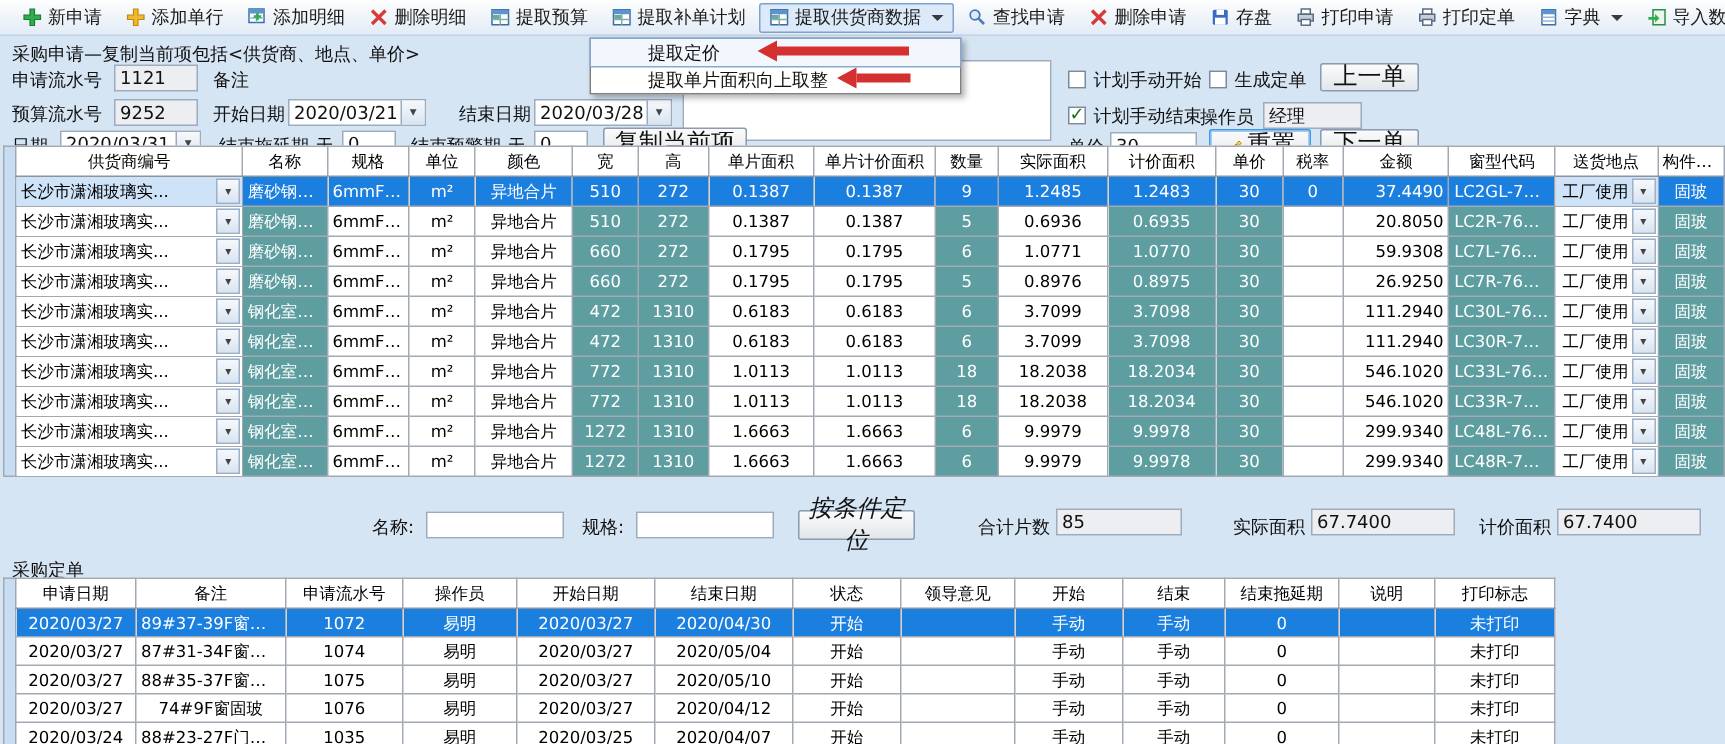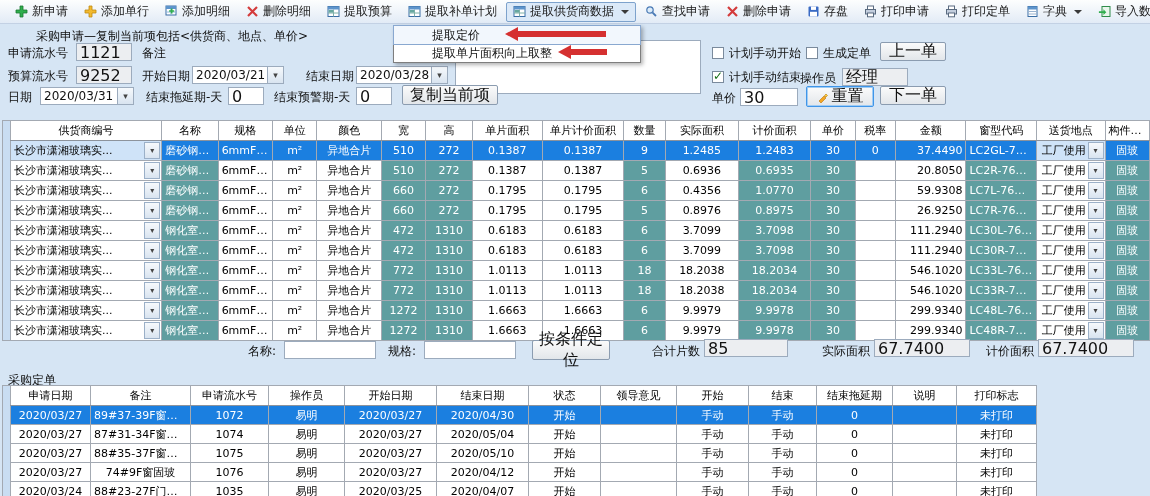--- a/index.html
+++ b/index.html
@@ -15,21 +15,21 @@
     border:1px solid transparent; border-radius:2px; cursor:default; color:#1a1a1a; }
   .tbtn.active { border:1px solid #7da2cc; background:#dbe9f8; }
   .tbtn .ico { width:13px; height:13px; display:inline-block; }
   .caret { width:0; height:0; border-left:4px solid transparent; border-right:4px solid transparent;
     border-top:4px solid #3a3a3a; margin-left:3px; display:inline-block; }
 
   
   .form-panel { position:absolute; left:0; top:24px; width:1150px; height:79px; background:#d6e5f4; }
   .lbl { position:absolute; height:16px; line-height:16px; color:#101010; }
   .fld { position:absolute; background:#fff; border:1px solid #9cabbd; height:18px; line-height:16px;
-    padding:0 3px; font-size:16px; font-family:inherit; color:#111; }
+    padding:0 3px; font-size:12px; font-family:inherit; color:#111; }
   .fld.ro { background:#eceef1; }
   .combo { position:absolute; background:#fff; border:1px solid #9cabbd; height:18px; line-height:16px;
     padding:0 18px 0 3px; }
   .combo::after { content:"▾"; position:absolute; right:0; top:0; bottom:0; width:15px;
     background:linear-gradient(#f6f9fc,#d9e4f0); border-left:1px solid #9cabbd;
     font-size:9px; color:#444; text-align:center; line-height:16px; }
   .btn { position:absolute; background:linear-gradient(#fbfbfb,#e2e6ea); border:1px solid #8b9cb0;
     border-radius:2px; text-align:center; font-size:16px; color:#111; display:flex;
     align-items:center; justify-content:center; gap:3px; cursor:default; }
   .btn.focus { border:1px solid #3f95e8; box-shadow:0 0 0 1px #9fccf5 inset;font-family:Liberation Mono, monospace; }
@@ -49,21 +49,21 @@
 
   
   table { border-collapse:collapse; table-layout:fixed; background:#fff; }
   th, td { border:1px solid #a3a9b2; font-weight:normal; font-size:11px; padding:0 3px;
     height:20px; text-align:center; overflow:hidden; white-space:nowrap; text-overflow:ellipsis; }
   thead th { background:#fff; color:#000; border-bottom:1px solid #8d939c; }
   .tbl-wrap { position:absolute; display:flex; }
   .row-strip { width:8px; background:#c9ddf2; border:1px solid #a3a9b2; border-right:none; }
 
   
-  #detail-wrap { left:2px; top:120px; }
+  #detail-wrap { left:2px; top:97px; }
   #detail-table { width:1140px; }
   #detail-table td { color:#000; background:#fff; }
   
   #detail-table td:nth-child(2), #detail-table td:nth-child(6), #detail-table td:nth-child(7),
   #detail-table td:nth-child(10), #detail-table td:nth-child(12), #detail-table td:nth-child(13),
   #detail-table td:nth-child(16), #detail-table td:nth-child(18) { background:#5f9ea0; color:#fff; }
   #detail-table td:nth-child(1), #detail-table td:nth-child(2),
   #detail-table td:nth-child(3), #detail-table td:nth-child(16) { text-align:left; }
   #detail-table td:nth-child(15) { text-align:right; }
   
@@ -201,21 +201,21 @@
     <span class="tbtn">
       <span class="ico"><svg width="13" height="13" viewBox="0 0 13 13">
             <rect x="4" y="1.5" width="8" height="10" fill="#e9f6ec" stroke="#2f8c4a"></rect>
             <path d="M1 6.5 h5 v-2.2 l3.2 3.2 -3.2 3.2 v-2.2 h-5 z" fill="#2fae4d" transform="scale(.9) translate(0 .5)"></path>
           </svg></span>
       <span>导入数据</span>
     </span>
   </div>
 
   <div class="form-panel">
-    <div class="lbl" style="left:8px; top:4px;margin-left:28px;">采购申请—复制当前项包括&lt;供货商、地点、单价&gt;</div>
+    <div class="lbl" style="left:8px; top:4px;">采购申请—复制当前项包括&lt;供货商、地点、单价&gt;</div>
 
     <div class="lbl" style="left:8px; top:21px;">申请流水号</div>
     <input class="fld ro" style="left: 76px; top: 19px; width: 56px;" value="1121">
     <div class="lbl" style="left:142px; top:21px;">备注</div>
     <div class="lbl" style="left:436px; top:21px;">说明</div>
     <textarea class="note-area" style="top: 16px;"></textarea>
 
     <div class="lbl" style="left:8px; top:44px;">预算流水号</div>
     <input class="fld ro" style="left: 76px; top: 42px; width: 56px;" value="9252">
     <div class="lbl" style="left:142px; top:44px;">开始日期</div>
@@ -363,21 +363,21 @@
             <td>长沙市潇湘玻璃实...</td>
             <td>磨砂钢化...</td>
             <td>6mmFLE...</td>
             <td>m²</td>
             <td>异地合片</td>
             <td>660</td>
             <td>272</td>
             <td>0.1795</td>
             <td>0.1795</td>
             <td>6</td>
-            <td>0.4356</td>
+            <td>1.0771</td>
             <td>1.0770</td>
             <td>30</td>
             <td></td>
             <td>59.9308</td>
             <td>LC7L-76#-1FO</td>
             <td>工厂使用</td>
             <td>固玻</td>
           </tr>
           <tr>
             <td>长沙市潇湘玻璃实...</td>
@@ -521,21 +521,21 @@
           </tr>
         </tbody>
     </table>
   </div>
 
   <div class="filter-bar">
     <div class="lbl" style="left:248px; top:10px;">名称:</div>
     <input class="fld" style="left: 284px; top: 8px; width: 92px;" value="">
     <div class="lbl" style="left:388px; top:10px;">规格:</div>
     <input class="fld" style="left: 424px; top: 8px; width: 92px;" value="">
-    <div class="btn" style="left:532px; top:7px; width:78px; height:20px;">按条件定位</div>
+    <div class="btn" style="left:532px; top:7px; width:78px; height:20px;font-style:italic;">按条件定位</div>
     <div class="lbl" style="left:652px; top:10px;">合计片数</div>
     <input class="fld ro" style="left: 704px; top: 6px; width: 84px;" value="85">
     <div class="lbl" style="left:822px; top:10px;">实际面积</div>
     <input class="fld ro" style="left: 874px; top: 6px; width: 96px;" value="67.7400">
     <div class="lbl" style="left:986px; top:10px;">计价面积</div>
     <input class="fld ro" style="left: 1038px; top: 6px; width: 96px;" value="67.7400">
   </div>
 
   <div class="orders-title">采购定单</div>
   <div class="tbl-wrap" id="orders-wrap">

